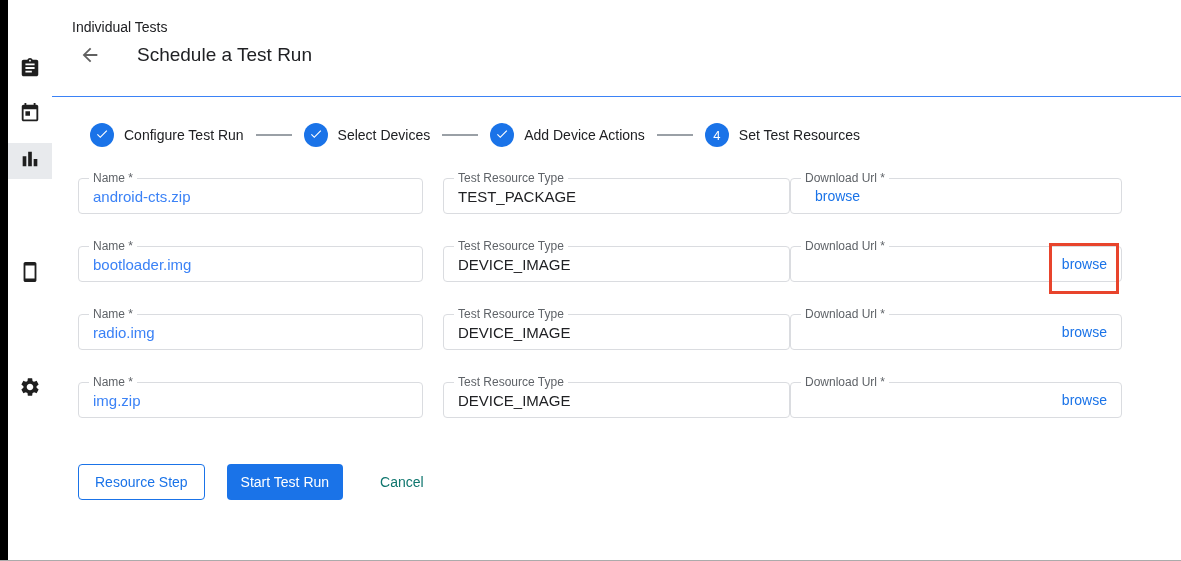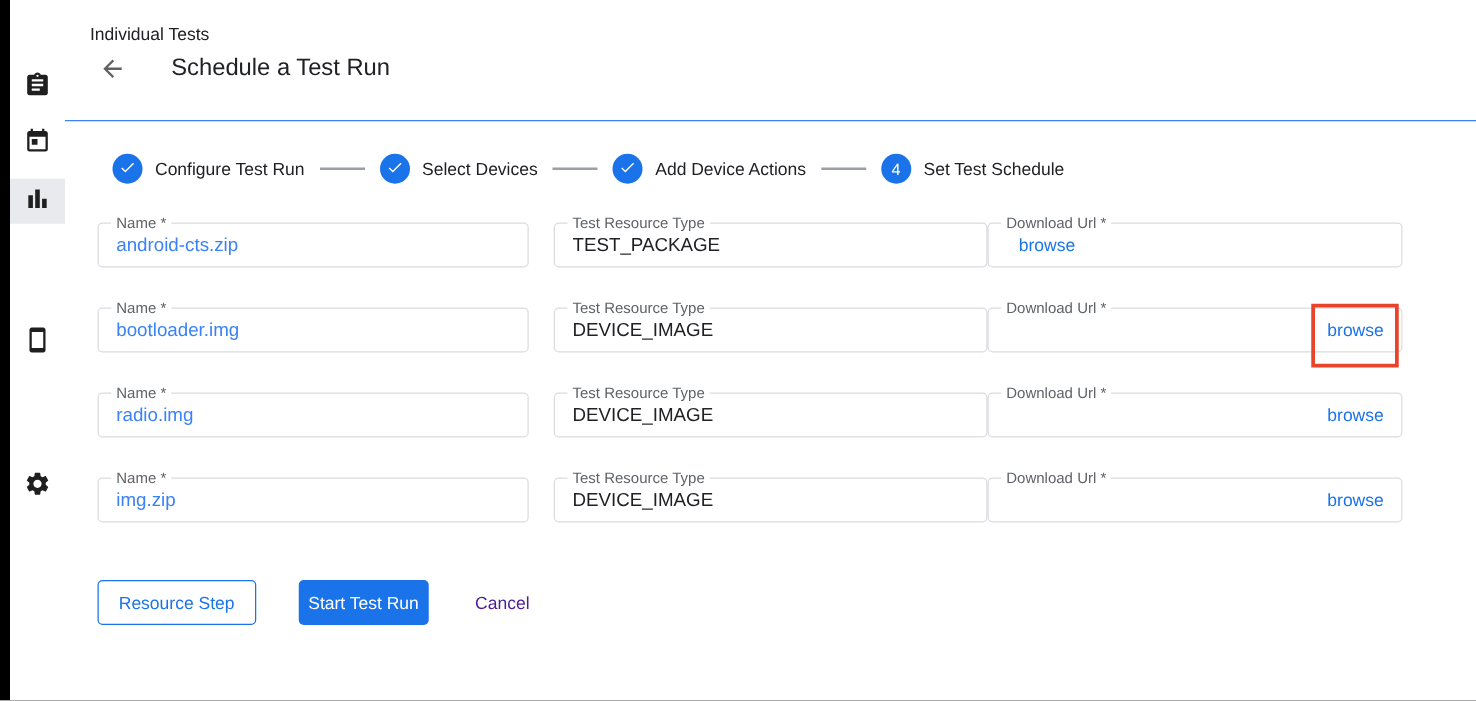--- a/index.html
+++ b/index.html
@@ -60,22 +60,22 @@
   .browse-link { border:none; background:none; padding:0; margin-left:10px; flex:none;
                  font-family:inherit; font-size:14px; color:#1a73e8; cursor:pointer; }
   .annotation-box { position:absolute; top:-4px; right:2px; width:70px; height:51px;
                     border:3px solid #e8442c; pointer-events:none; z-index:2; }
 
   
   .actions { display:flex; align-items:center; margin-top:46px; }
   .btn { height:36px; border-radius:4px; font-family:inherit; font-size:14px; font-weight:500;
          cursor:pointer; }
   .btn-prev { background:#fff; border:1px solid #1a73e8; color:#1a73e8; padding:0 16px; }
-  .btn-start { background:#1a73e8; border:none; color:#fff; padding:0 8px; margin-left:34px; }
-  .btn-cancel { background:none; border:none; color:#4c1d95; padding:0; margin-left:37px; }
+  .btn-start { background:#1a73e8; border:none; color:#fff; padding:0 14px; margin-left:22px; }
+  .btn-cancel { background:none; border:none; color:#0f766e; padding:0; margin-left:37px; }
 </style>
 </head>
 <body>
 
 <div class="app">
   <div class="left-strip"></div>
 
   <nav class="sidebar">
     <div class="side-item" style="top:52px">
       <span>
@@ -152,21 +152,21 @@
           <span class="step-circle">
             <span><svg viewBox="0 0 24 24" width="14" height="14" fill="#fff">
                   <path d="M9 16.2 4.8 12l-1.4 1.4L9 19 21 7l-1.4-1.4z"></path>
                 </svg></span>
           </span>
           <span class="step-label">Add Device Actions</span>
         </div>
         <div class="connector"></div>
         <div class="step">
           <span class="step-circle">4</span>
-          <span class="step-label">Set Test Schedule</span>
+          <span class="step-label">Set Test Resources</span>
         </div>
       </div>
 
       <div class="form-row">
         <div class="field f-name">
           <span class="flabel">Name *</span>
           <input value="android-cts.zip" style="">
         </div>
         <div class="field f-type">
           <span class="flabel">Test Resource Type</span>

